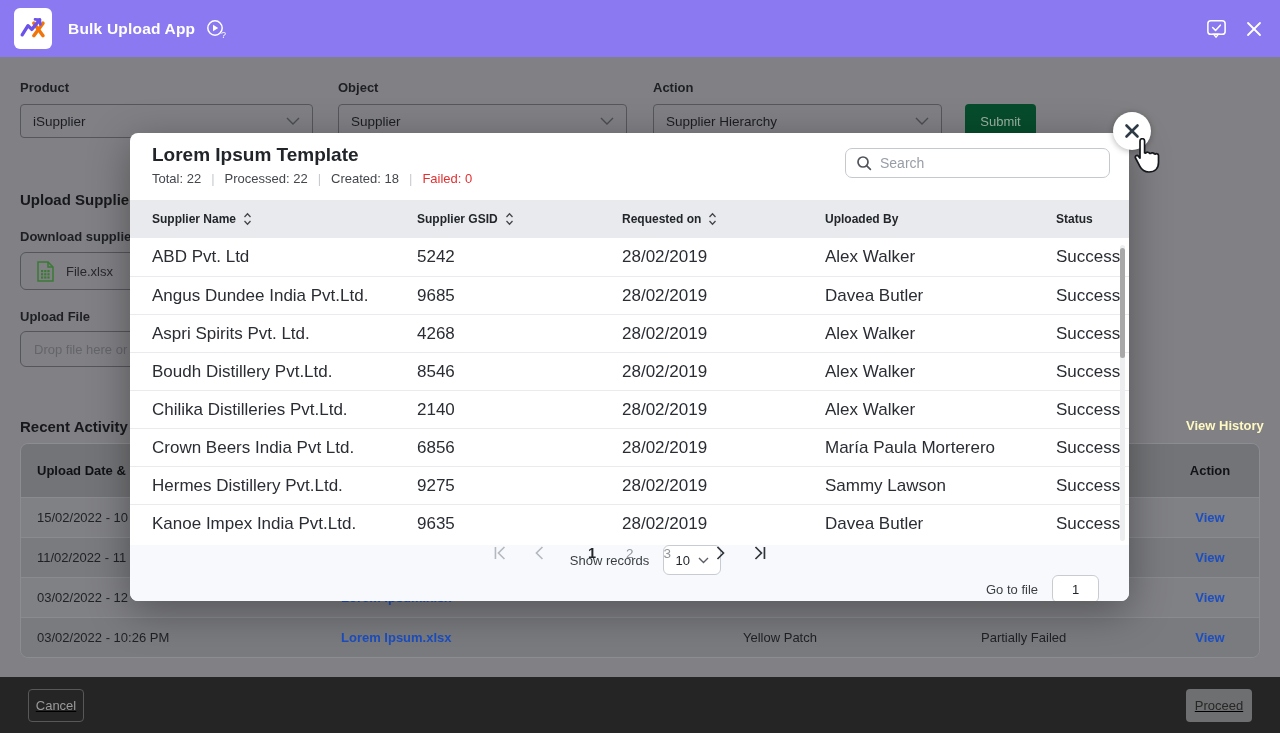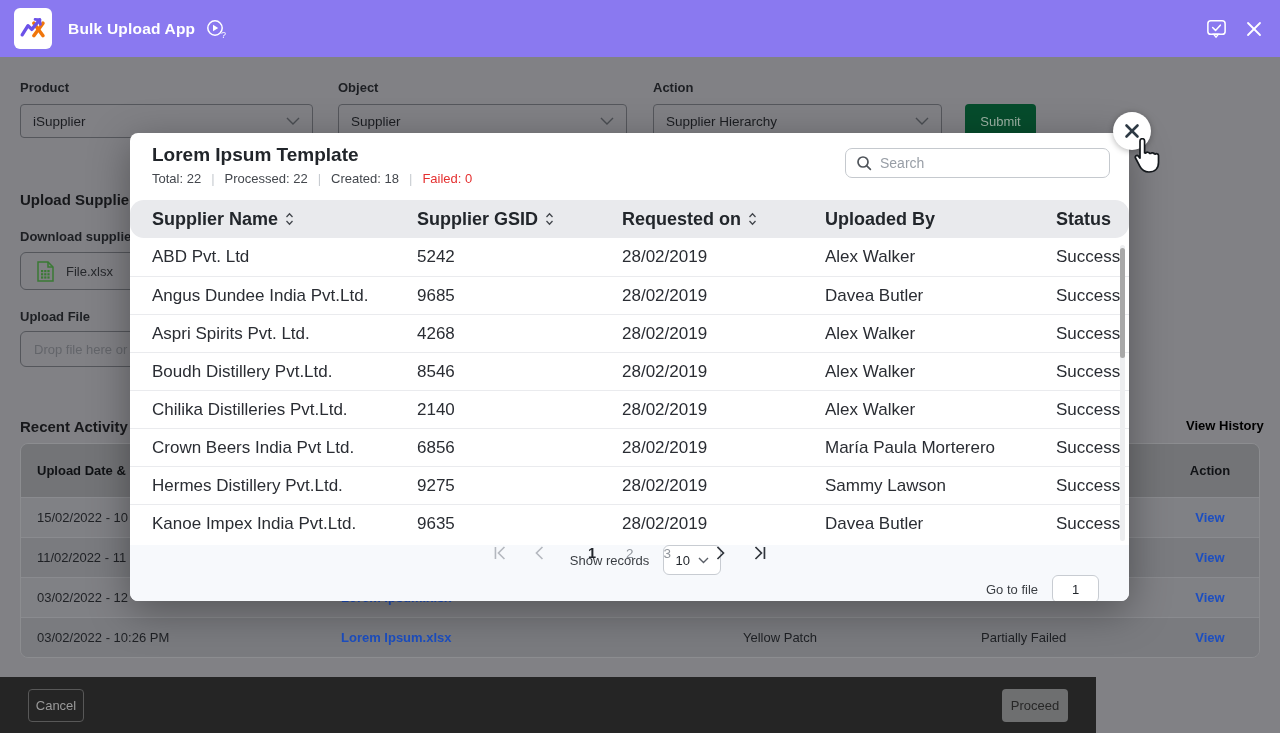--- a/index.html
+++ b/index.html
@@ -16,48 +16,48 @@
 
   
   .page-label { position:absolute; font-size:13px; font-weight:bold; color:#1D1F23; }
   .dd-field { position:absolute; height:34px; border:1px solid #55575C; border-radius:4px; display:flex; align-items:center; padding:0 12px; font-size:13.5px; color:#1B1D21; }
   .dd-chev { margin-left:auto; }
   .submit-btn { position:absolute; left:965px; top:104px; width:71px; height:34px; background:#064C2C; color:#9DB2A4; border:none; border-radius:4px; font-size:13px; font-family:inherit; }
   .sec-heading { position:absolute; font-size:15px; font-weight:bold; color:#17181B; }
   .sub-label { position:absolute; font-size:13px; font-weight:bold; color:#1D1F23; }
   .file-chip { position:absolute; left:20px; top:252px; width:240px; height:38px; border:1px solid #54565B; border-radius:6px; display:flex; align-items:center; gap:12px; padding:0 16px; font-size:13px; color:#26282C; }
   .drop-box { position:absolute; left:20px; top:331px; width:260px; height:36px; border:1px solid #54565B; border-radius:6px; display:flex; align-items:center; padding:0 13px; font-size:13px; color:#63656A; }
-  .view-history { position:absolute; left:1186px; top:418px; font-size:13px; font-weight:bold; color:#000000; cursor:pointer; }
+  .view-history { position:absolute; left:1186px; top:418px; font-size:13px; font-weight:bold; color:#fef9c3; cursor:pointer; }
 
   .ra-card { position:absolute; left:20px; top:443px; width:1240px; height:215px; border:1px solid #8C8D90; border-radius:8px; overflow:hidden; }
   .ra-head { display:grid; grid-template-columns:304px 402px 238px 180px 1fr; padding-left:16px; height:53px; align-items:center; background:#737477; font-size:13px; font-weight:bold; color:#101215; }
   .ra-row { display:grid; grid-template-columns:304px 402px 238px 180px 1fr; padding-left:16px; height:40px; align-items:center; font-size:13px; color:#1E2024; border-top:1px solid #8A8B8F; }
   .ra-row:nth-child(even) { background:#7A7B7F; }
   .ra-row:nth-child(odd) { background:#808185; }
   .ra-file { color:#1C4EC0; font-weight:bold; }
   .ra-action { text-align:center; color:#1C4EC0; font-weight:bold; cursor:pointer; }
   .ra-head .ra-action-h { text-align:center; }
 
   
-  .page-footer { position:absolute; left:0; top:677px; width:1096px; height:56px; background:#252525; display:flex; align-items:center; justify-content:space-between; padding:14px 28px; z-index:4; }
+  .page-footer { position:absolute; left:0; top:677px; width:1280px; height:56px; background:#252525; display:flex; align-items:center; justify-content:space-between; padding:14px 28px; z-index:4;text-decoration:underline; }
   .cancel-btn { width:56px; height:33px; background:transparent; border:1px solid #585858; border-radius:4px; color:#9A9A9A; font-size:13px; font-family:inherit; }
   .proceed-btn { width:66px; height:33px; background:#6E6F70; border:none; border-radius:4px; color:#272727; font-size:13px; font-family:inherit; }
 
   
   .modal { position:absolute; left:130px; top:133px; width:999px; height:468px; background:#ffffff; border-radius:8px; box-shadow:0 10px 40px rgba(0,0,0,.35); z-index:10; overflow:hidden; }
   .modal-title { position:absolute; left:22px; top:11px; font-size:19px; font-weight:bold; color:#21252A; }
   .modal-stats { position:absolute; left:22px; top:38px; font-size:13px; color:#43474D; display:flex; align-items:center; gap:10px; }
   .stat-sep { color:#C7CBD0; }
   .stat.failed { color:#E53030; }
   .search-box { position:absolute; right:19px; top:15px; width:265px; height:30px; border:1px solid #C5C9CE; border-radius:7px; display:flex; align-items:center; padding:0 10px; gap:8px; }
   .search-box input { border:none; outline:none; flex:1; font-size:14px; color:#33373D; font-family:inherit; background:transparent; }
   .search-box input::placeholder { color:#989EA6; }
 
   .mtable { position:absolute; left:0; top:67px; width:999px; }
-  .mhead { display:grid; grid-template-columns:265px 205px 203px 231px 1fr; padding-left:22px; height:38px; align-items:center; background:#E9EAED; font-size:18px; font-weight:bold; color:#22262B;border-radius:14px; }
+  .mhead { display:grid; grid-template-columns:265px 205px 203px 231px 1fr; padding-left:22px; height:38px; align-items:center; background:#E9EAED; font-size:12px; font-weight:bold; color:#22262B; }
   .mhead .hc { display:flex; align-items:center; gap:7px; }
   .mrow { display:grid; grid-template-columns:265px 205px 203px 231px 1fr; padding-left:22px; height:38px; align-items:center; font-size:17px; color:#2A2D33; border-top:1px solid #EAEBEE; background:#fff; }
   .mrow:first-child { border-top:none; }
 
   .pag-bar { position:absolute; left:0; top:412px; width:999px; height:56px; background:#F7F9FC; display:flex; align-items:center;flex-direction:column; }
   .show-records { margin-left:32px; font-size:13px; color:#3A3E43; display:flex; align-items:center; gap:14px; }
   .page-size-box { width:58px; height:30px; background:#fff; border:1px solid #C8CCD2; border-radius:6px; display:flex; align-items:center; justify-content:center; gap:8px; font-size:13px; color:#23272D; cursor:pointer; }
   .pager { position:absolute; left:50%; transform:translateX(-50%); display:flex; align-items:center; gap:26px; }
   .pager .pages { display:flex; align-items:center; gap:30px; margin:0 18px; }
   .page-num { font-size:13.5px; color:#90959C; cursor:pointer; }

